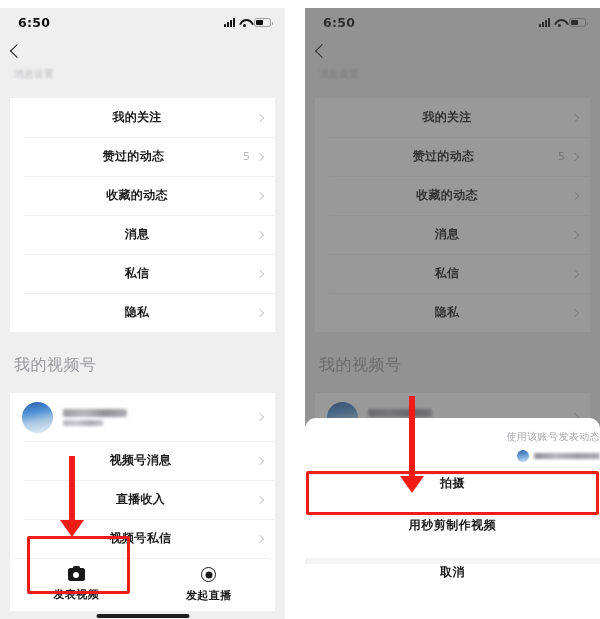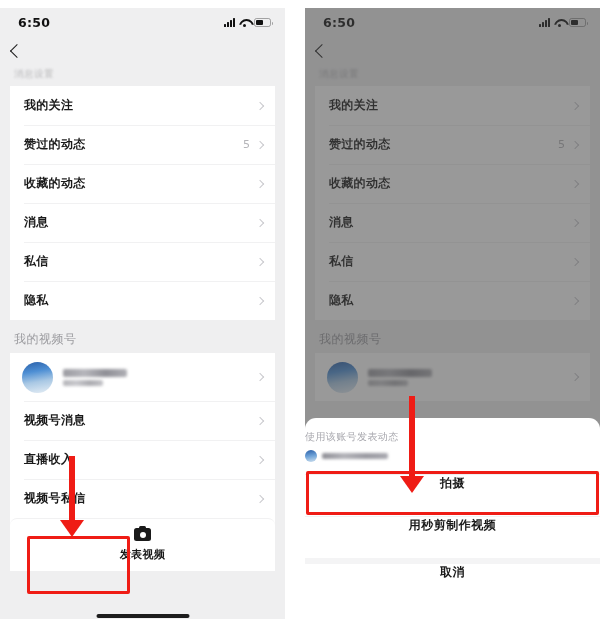--- a/index.html
+++ b/index.html
@@ -69,25 +69,25 @@
   .navbar{height:30px;display:flex;align-items:center;padding-left:12px;}
   .backchev{
     width:9px;height:9px;border-left:1.8px solid #1a1a1a;border-bottom:1.8px solid #1a1a1a;
     transform:rotate(45deg);display:block;
   }
 
   .section-title{
     font-size:9.5px;color:#b9b9bb;padding:2px 0 5px 14px;letter-spacing:.5px;
     filter:blur(1.1px);
   }
-  .section-title.sharp{filter:none;color:#9a9a9e;font-size:12px;}
+  .section-title.sharp{filter:none;color:#9a9a9e;font-size:16px;}
 
   
   .card{
-    background:#fff;margin:0 10px;border-radius:0;overflow:hidden;
+    background:#fff;margin:12px 10px;border-radius:0;overflow:hidden;text-align:center;
   }
   .row{
     position:relative;height:39px;display:flex;align-items:center;
     padding:0 12px 0 14px;box-sizing:border-box;
   }
   .row + .row:before{
     content:"";position:absolute;left:14px;right:0;top:0;height:1px;background:#f1f1f2;
   }
   .row .label{font-size:12px;color:#1a1a1a;font-weight:bold;flex:1;letter-spacing:.3px;}
   .row .value{font-size:11px;color:#b5b5b9;margin-right:7px;}
@@ -144,21 +144,21 @@
     width:93px;height:4px;background:#1d1d1d;border-radius:3px;
   }
 
   
   .sheet{
     position:absolute;left:0;right:0;bottom:0;z-index:30;
     background:#fff;border-radius:11px 11px 0 0;overflow:hidden;
     padding-bottom:22px;
   }
   .sheet-head{
-    height:56px;display:flex;flex-direction:column;align-items:flex-start;justify-content:center;gap:6px;
+    height:56px;display:flex;flex-direction:column;align-items:flex-end;justify-content:center;gap:6px;
     border-bottom:1px solid #efeff0;
   }
   .sheet-head .ht{font-size:10px;color:#a8a8ae;filter:blur(.7px);letter-spacing:.4px;}
   .sheet-acct{display:flex;align-items:center;gap:5px;}
   .acct-av{
     width:12px;height:12px;border-radius:50%;flex:none;
     background:linear-gradient(170deg,#2a5fa8,#6fa3d8 50%,#cfe0ee);
   }
   .acct-name{
     width:66px;height:6px;border-radius:2px;filter:blur(1.4px);
@@ -269,20 +269,24 @@
       </div>
       <div class="row">
         <span class="label">视频号私信</span>
         <span class="chev"></span>
       </div>
       <div class="actionbar" style="margin:0;">
         <div class="action">
           <span class="camicon"></span>
           <span class="alabel">发表视频</span>
         </div>
+        <div class="action">
+          <span class="liveicon"></span>
+          <span class="alabel">发起直播</span>
+        </div>
       </div>
     </div>
 
     <div class="homebar"></div>
 
     <div class="arrow" style="left:60px;top:448px;width:24px;height:84px;">
       <div class="shaft" style="height:68px;"></div>
       <div class="headt" style="top:64px;"></div>
     </div>
 

